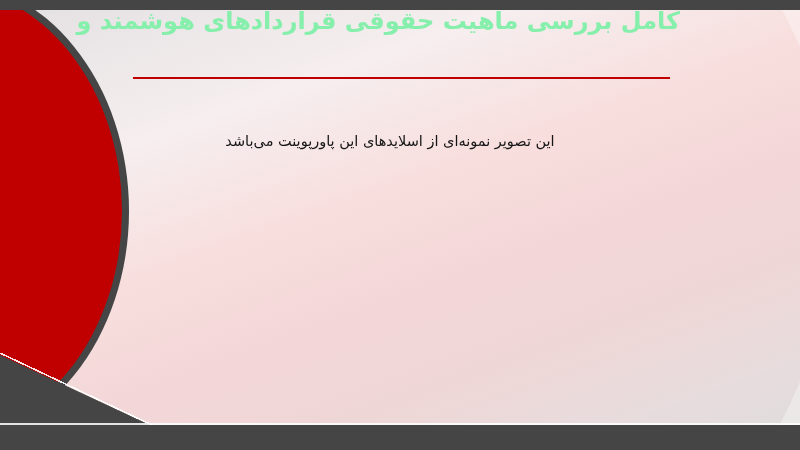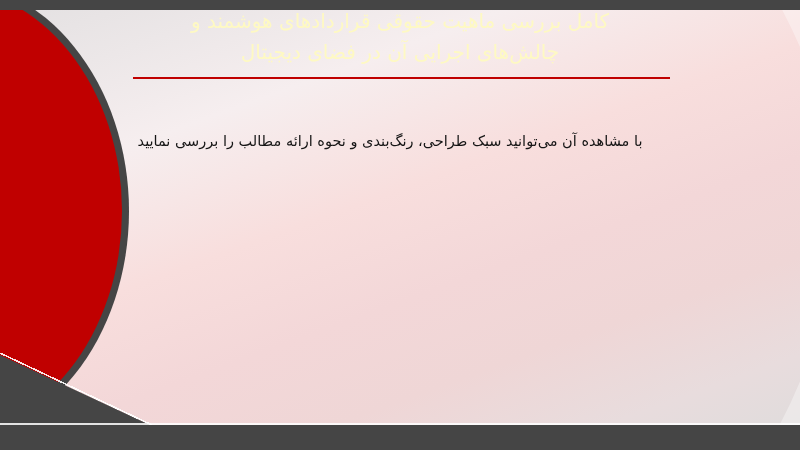--- a/index.html
+++ b/index.html
@@ -127,23 +127,23 @@
   
   .title-block {
     position: absolute;
     left: 120px;
     top: 6px;
     width: 560px;
     text-align: center;
     z-index: 6;
   }
   .title-line {
-    color: #fef9c3;
-    font-weight: normal;
-    font-size: 20px;
+    color: #86efac;
+    font-weight: bold;
+    font-size: 24px;
     line-height: 31px;
     letter-spacing: 0;
     white-space: nowrap;
     direction: rtl;
   }
   .title-rule {
     position: absolute;
     left: 133px;
     top: 77px;
     width: 537px;
@@ -227,26 +227,25 @@
     </div>
   </div>
 
   <div class="left-red-fill"></div>
   <div class="left-ellipse"></div>
 
   <div class="top-bar"></div>
 
   <div class="title-block">
     <div class="title-line">کامل بررسی ماهیت حقوقی قراردادهای هوشمند و</div>
-    <div class="title-line">چالش‌های اجرایی آن در فضای دیجیتال</div>
   </div>
   <div class="title-rule"></div>
 
   <div class="body-block">
-    <div class="body-line">با مشاهده آن می‌توانید سبک طراحی، رنگ‌بندی و نحوه ارائه مطالب را بررسی نمایید</div>
+    <div class="body-line">این تصویر نمونه‌ای از اسلایدهای این پاورپوینت می‌باشد</div>
   </div>
 
   <div class="corner-cut"></div>
   <div class="corner-cut-seam"></div>
   <div class="bottom-seam"></div>
   <div class="bottom-bar"></div>
 
 </div>
 
 </body></html>

